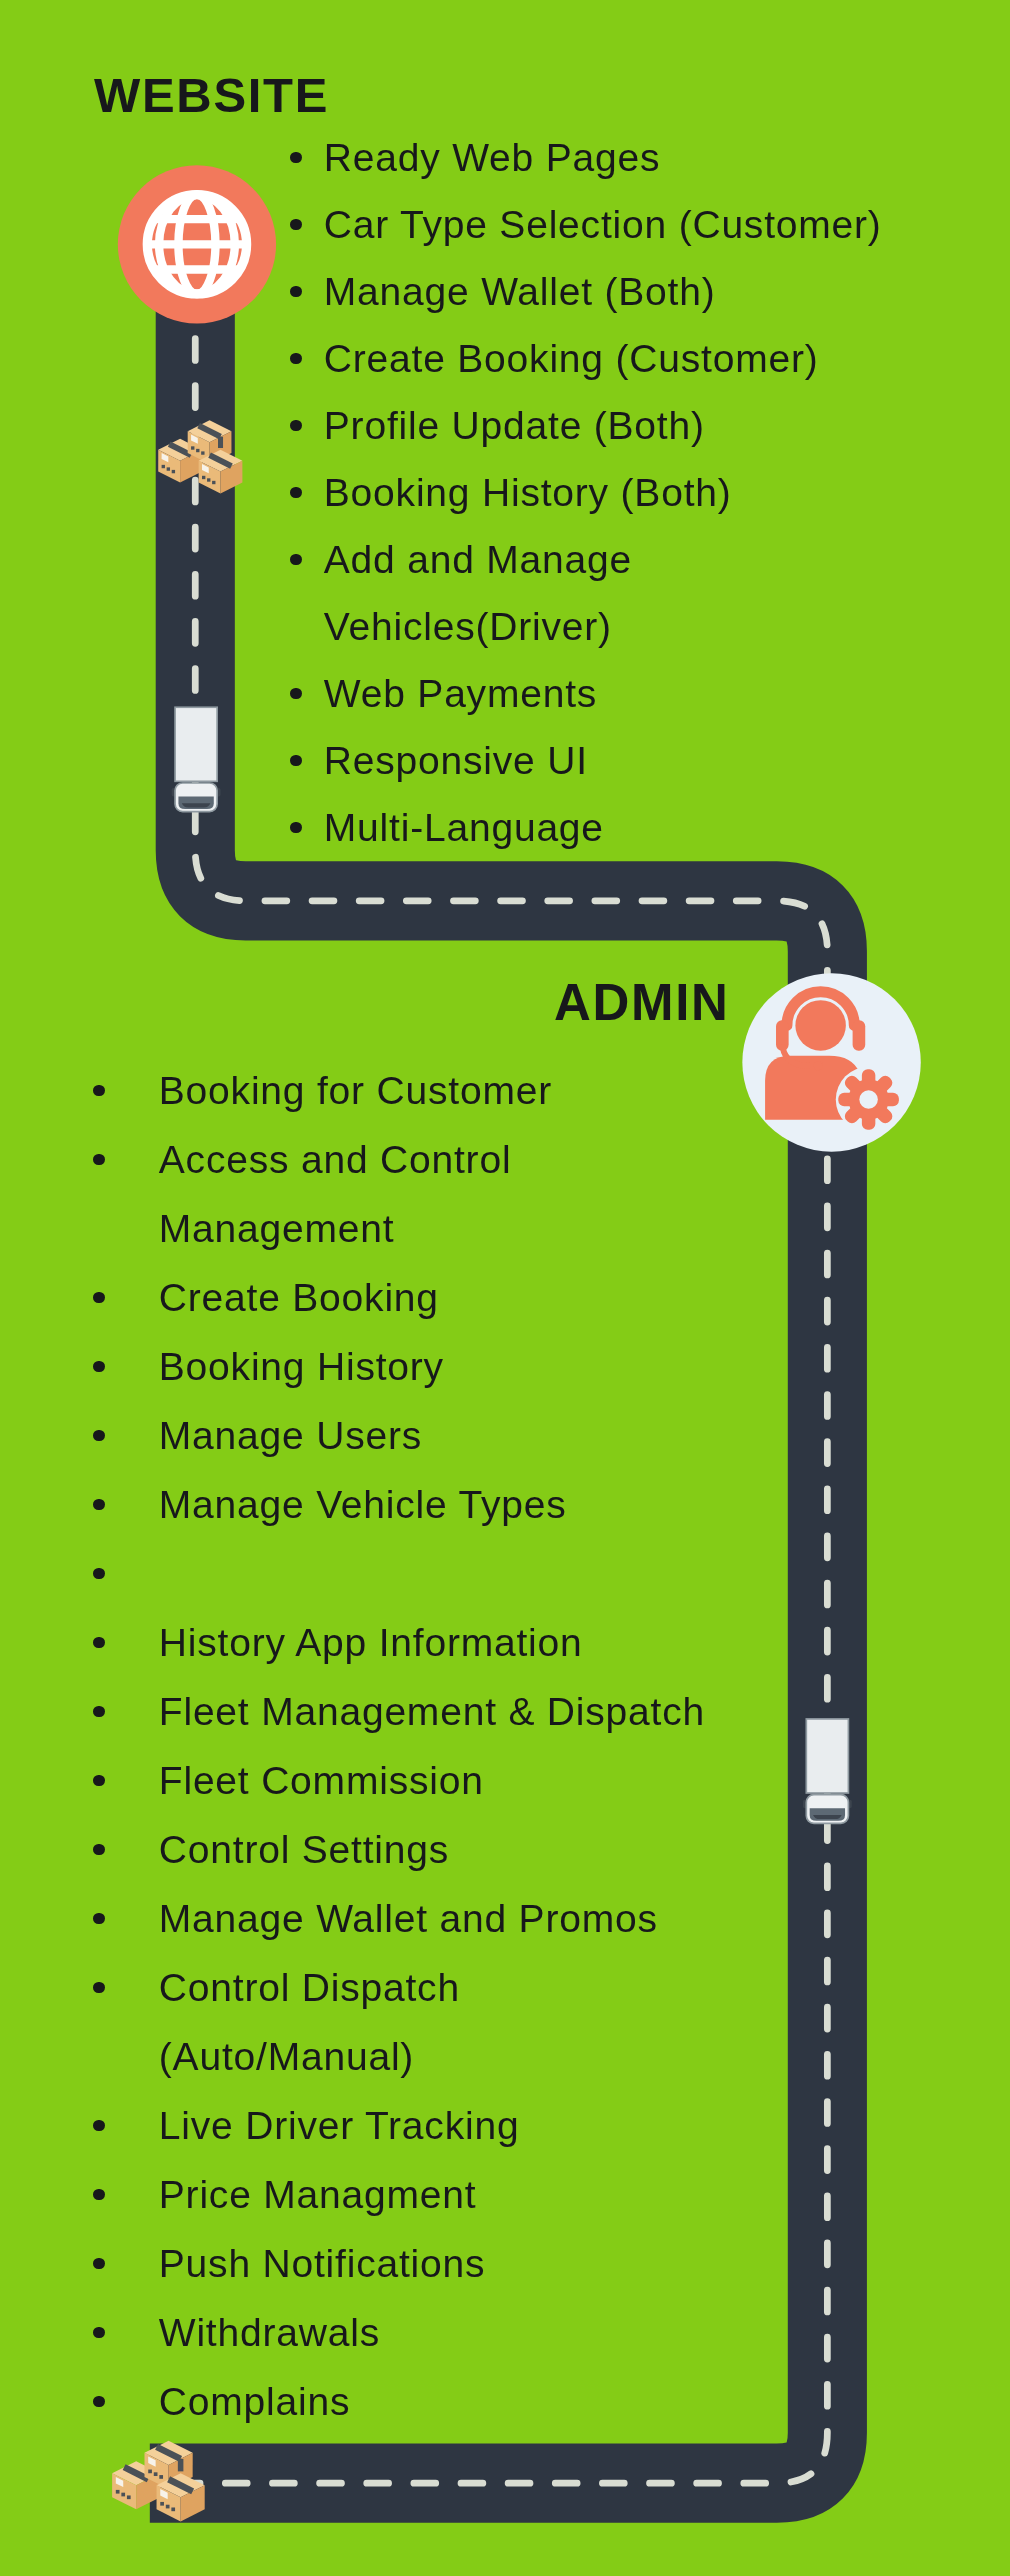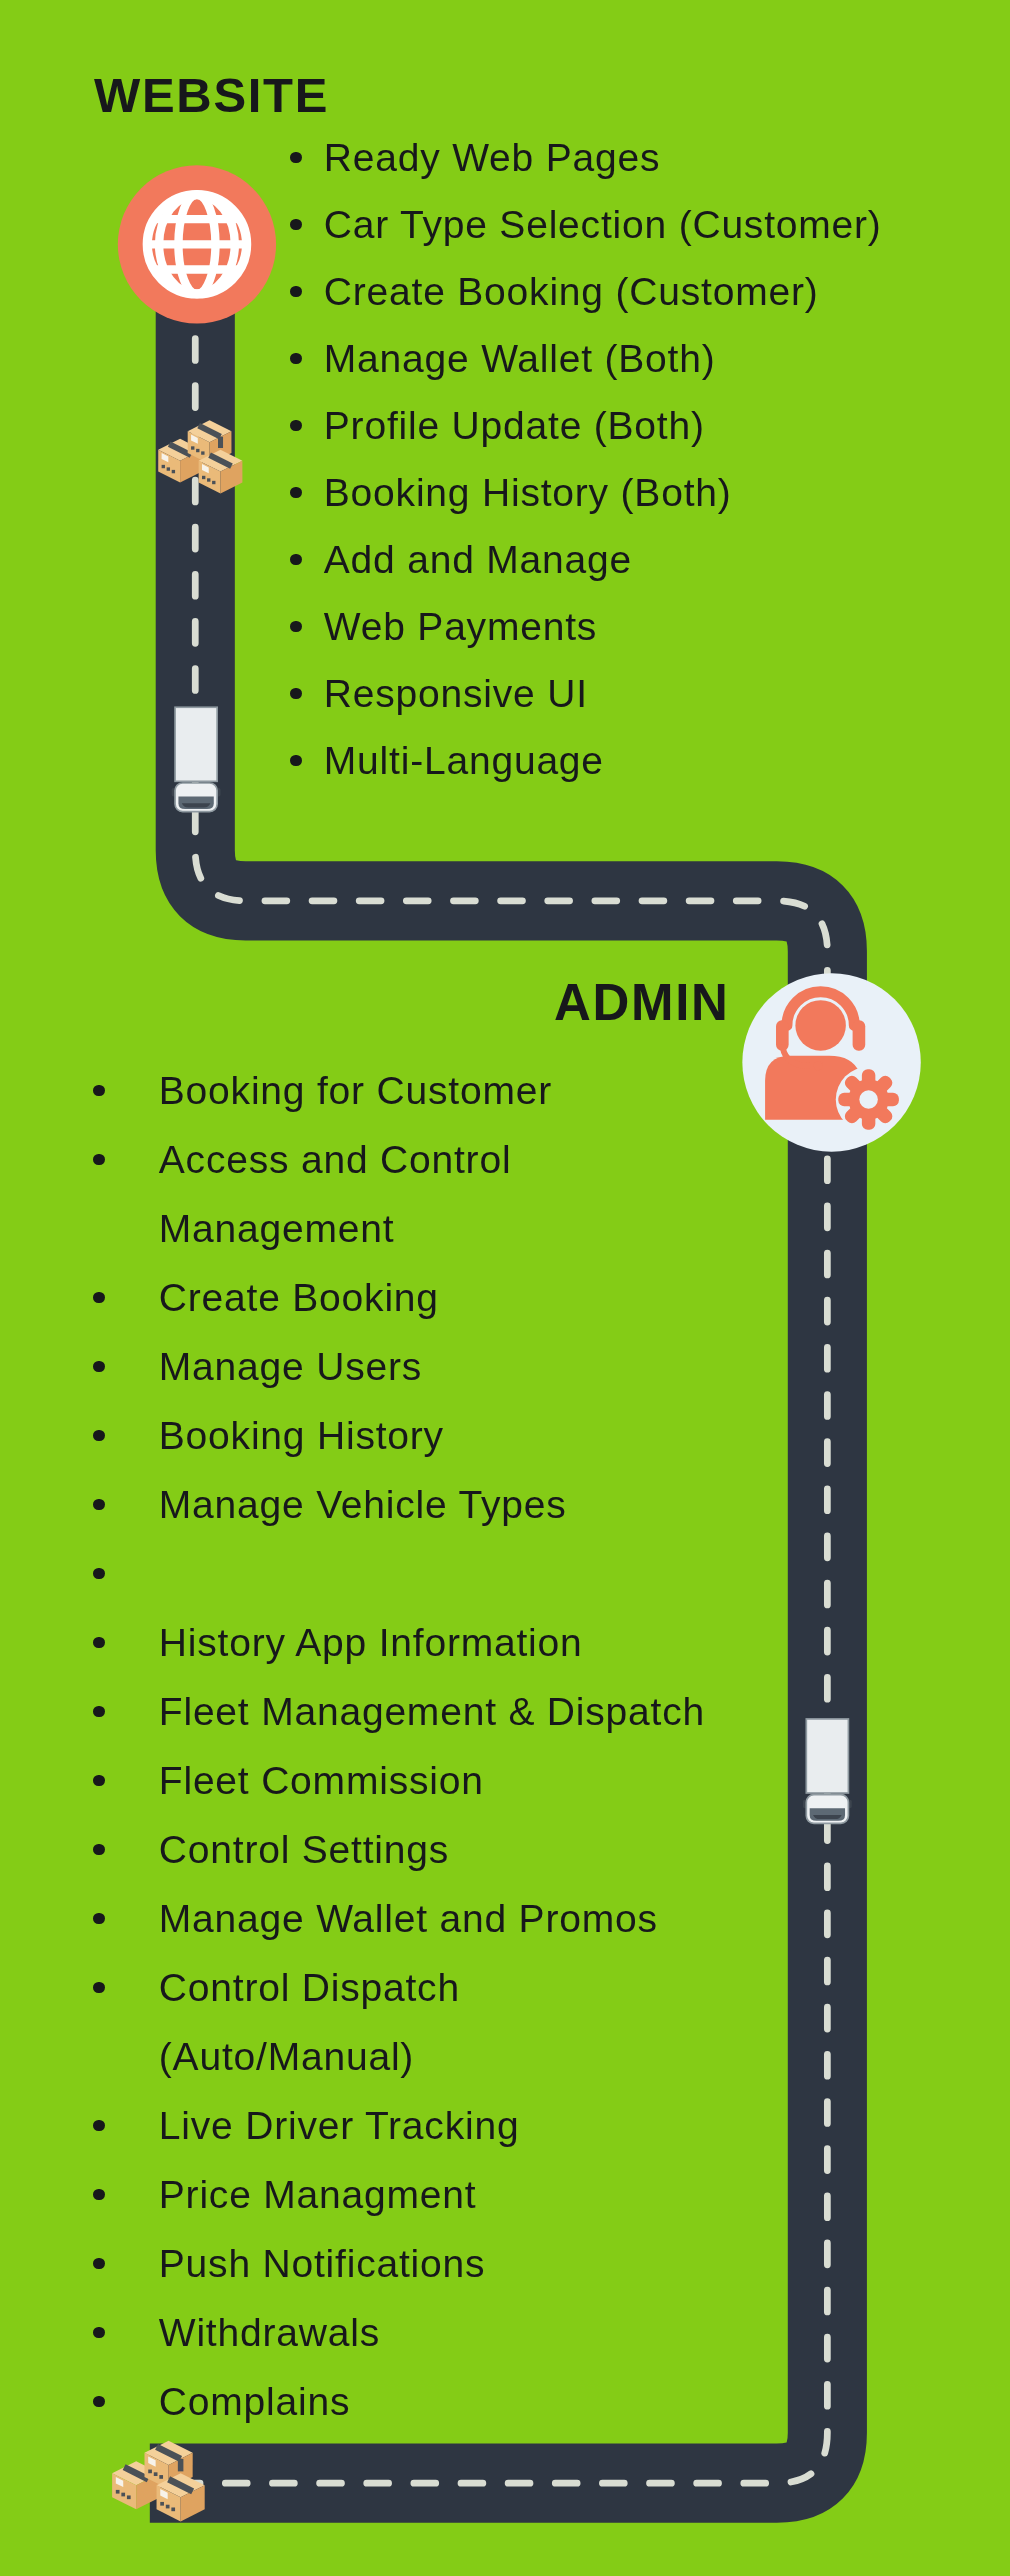--- a/index.html
+++ b/index.html
@@ -206,37 +206,41 @@
       <li class="feature-line">
         <span class="dot"></span>
         <span class="txt">Ready Web Pages</span>
       </li>
       <li class="feature-line">
         <span class="dot"></span>
         <span class="txt">Car Type Selection (Customer)</span>
       </li>
       <li class="feature-line">
         <span class="dot"></span>
+        <span class="txt">Manage Wallet (Both)</span>
+      </li>
+      <li class="feature-line">
+        <span class="dot"></span>
         <span class="txt">Create Booking (Customer)</span>
       </li>
       <li class="feature-line">
         <span class="dot"></span>
-        <span class="txt">Manage Wallet (Both)</span>
-      </li>
-      <li class="feature-line">
-        <span class="dot"></span>
         <span class="txt">Profile Update (Both)</span>
       </li>
       <li class="feature-line">
         <span class="dot"></span>
         <span class="txt">Booking History (Both)</span>
       </li>
       <li class="feature-line">
         <span class="dot"></span>
         <span class="txt">Add and Manage</span>
+      </li>
+      <li class="feature-line">
+        <span class="dot hidden"></span>
+        <span class="txt">Vehicles(Driver)</span>
       </li>
       <li class="feature-line">
         <span class="dot"></span>
         <span class="txt">Web Payments</span>
       </li>
       <li class="feature-line">
         <span class="dot"></span>
         <span class="txt">Responsive UI</span>
       </li>
       <li class="feature-line">
@@ -259,25 +263,25 @@
       <li class="feature-line">
         <span class="dot hidden"></span>
         <span class="txt">Management</span>
       </li>
       <li class="feature-line">
         <span class="dot"></span>
         <span class="txt">Create Booking</span>
       </li>
       <li class="feature-line">
         <span class="dot"></span>
+        <span class="txt">Booking History</span>
+      </li>
+      <li class="feature-line">
+        <span class="dot"></span>
         <span class="txt">Manage Users</span>
-      </li>
-      <li class="feature-line">
-        <span class="dot"></span>
-        <span class="txt">Booking History</span>
       </li>
       <li class="feature-line">
         <span class="dot"></span>
         <span class="txt">Manage Vehicle Types</span>
       </li>
       <li class="feature-line">
         <span class="dot"></span>
       </li>
       <li class="feature-line">
         <span class="dot"></span>

